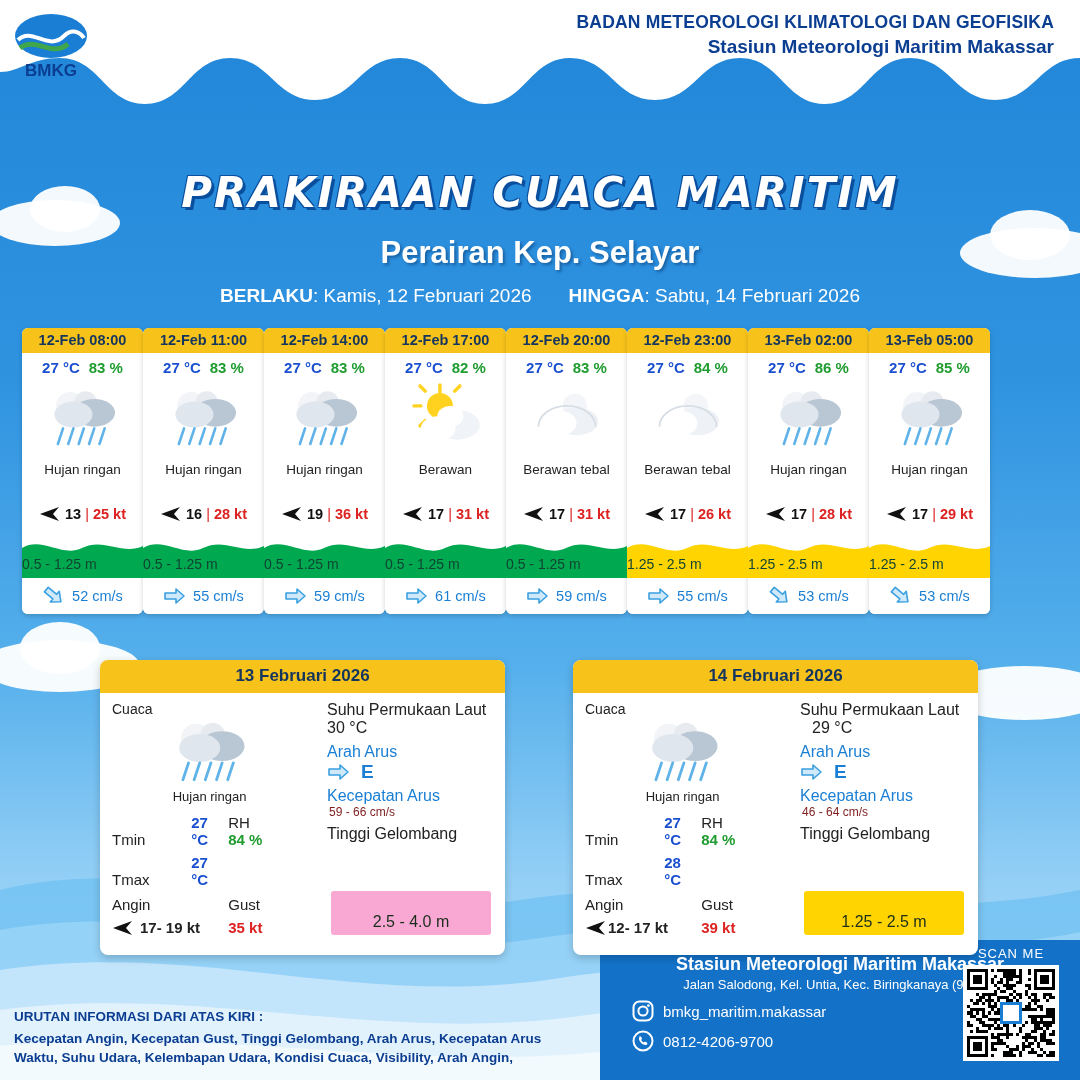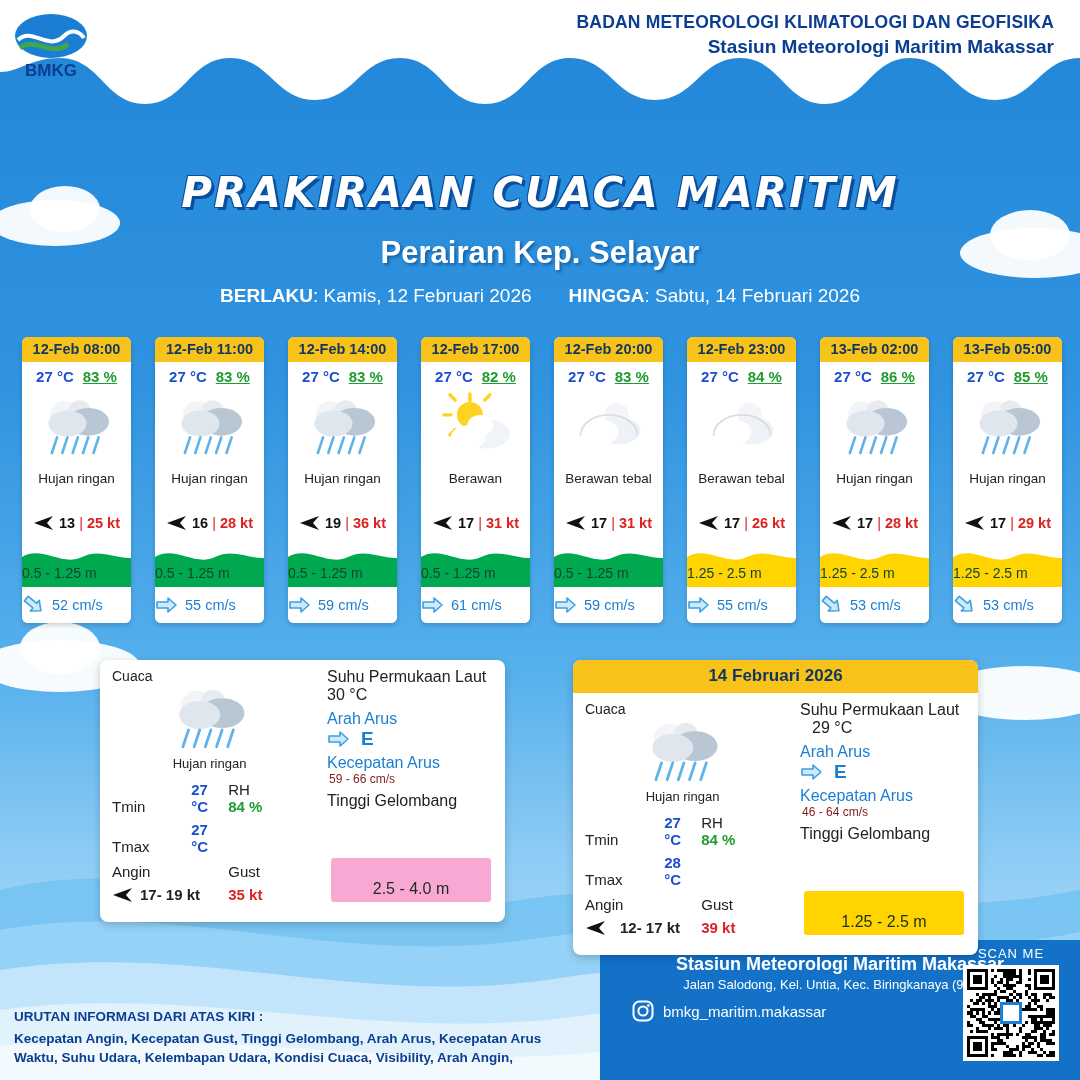--- a/index.html
+++ b/index.html
@@ -32,43 +32,43 @@
     font-size:31px; font-weight:bold; color:#ffffff;
     text-shadow:2px 2px 3px rgba(0,40,90,.45);
   }
   .valid-row {
     position:absolute; top:285px; left:0; width:1080px; text-align:center; color:#ffffff;
     font-size:19px;
   }
   .valid-row b { font-weight:bold; }
 
   
-  .cards { position:absolute; top:337px; left:22px; width:1040px; display:flex; gap:24px; }
+  .cards { position:absolute; top:328px; left:22px; width:1040px; display:flex; gap:0; }
   .card {
     width:121px; background:#ffffff; border-radius:6px; overflow:hidden;
     box-shadow:0 2px 5px rgba(0,0,0,.18);
     display:flex; flex-direction:column;
   }
   .card-head {
     background:#f7c31a; color:#14355e; font-weight:bold; font-size:14.5px;
     text-align:center; padding:4px 0 5px;
   }
   .card-tr { display:flex; justify-content:center; gap:9px; padding:6px 0 2px; font-size:15px; font-weight:bold; }
   .temp { color:#1a4fd0; }
-  .hum { color:#1f9c2f;text-decoration:underline; }
+  .hum { color:#1f9c2f; }
   .icon-box { height:82px; display:flex; align-items:center; justify-content:center; }
   .cond { text-align:center; font-size:13.5px; color:#222; height:34px; padding-top:2px; }
   .wind-row { display:flex; align-items:center; justify-content:center; gap:4px; font-size:14.5px; padding:12px 0 10px; }
   .wind-row .deg { color:#111; font-weight:bold; }
   .wind-row .sep { color:#d22; }
   .wind-row .kt { color:#d22; font-weight:bold; }
   .wave-band { position:relative; height:46px; }
   .wave-band .fill { position:absolute; inset:0; }
   .wave-band .lbl { position:absolute; left:0; right:0; bottom:6px; font-size:14px; color:#143; font-weight:normal; }
-  .cur-row { display:flex; align-items:center; justify-content:flex-start; gap:6px; height:36px; background:#fff; font-size:14.5px; color:#1a7fd4; }
+  .cur-row { display:flex; align-items:center; justify-content:center; gap:6px; height:36px; background:#fff; font-size:14.5px; color:#1a7fd4; }
 
   
   .daily { position:absolute; top:660px; width:405px; background:#ffffff; border-radius:8px; box-shadow:0 3px 8px rgba(0,0,0,.2); overflow:hidden; }
   .daily.left { left:100px; }
   .daily.right { left:573px; }
   .daily-head { background:#f7c31a; text-align:center; font-weight:bold; font-size:17px; color:#14355e; padding:6px 0 7px; }
   .daily-body { display:flex; padding:8px 12px 10px; gap:6px; height:262px; position:relative; }
   .dcol-left { width:195px; }
   .dcol-right { width:190px; position:relative; }
   .lbl { font-size:14px; color:#222; }
@@ -532,20 +532,21 @@
           <svg width="24" height="20" viewBox="0 0 24 20" style="transform:rotate(40deg)">
      <path d="M2 7 h11 V3 l8 7 l-8 7 v-4 H2 z" fill="#cfe9fb" stroke="#3aa0e0" stroke-width="1.6" stroke-linejoin="round"></path>
           </svg>
         </span>
       <span>53 cm/s</span>
     </div>
     </div>
   </div>
 
 <div class="daily left" id="daily0">
+    <div class="daily-head">13 Februari 2026</div>
     <div class="daily-body">
       <div class="dcol-left">
         <div class="lbl">Cuaca</div>
         <div class="d-icon">
           <svg width="84" height="77.28" viewBox="0 0 90 82">
       <circle cx="30" cy="26" r="16" fill="#f2f4f7"></circle>
       <circle cx="48" cy="22" r="13" fill="#e7ebf0"></circle>
       <ellipse cx="58" cy="34" rx="24" ry="16" fill="#b9c6d4"></ellipse>
       <ellipse cx="34" cy="36" rx="22" ry="15" fill="#dfe6ee"></ellipse>
       <g stroke="#5fb3e8" stroke-width="3" stroke-linecap="round">
@@ -656,21 +657,21 @@
               <span class="k">RH</span>
             </div>
             <div class="kv" style="margin-top:0">
               <span class="v green">84 %</span>
             </div>
           </div>
         </div>
         <div class="mini-grid" style="margin-top:8px">
           <div class="c1">
             <div class="dark">Angin</div>
-            <div class="kv" style="align-items:center;gap:13px;">
+            <div class="kv" style="align-items:center;gap:1px;">
               <span>
                 <svg width="22" height="16" viewBox="0 0 22 16">
      <path d="M1 8 L20 1 L14 8 L20 15 Z" fill="#111"></path>
                 </svg>
               </span>
               <span class="dark" style="font-weight:bold">12- 17 kt</span>
             </div>
           </div>
           <div class="c2">
             <div class="dark">Gust</div>
@@ -707,20 +708,29 @@
   <div class="f-addr">Jalan Salodong, Kel. Untia, Kec. Biringkanaya (90241)</div>
   <div class="f-line">
     <span>
       <svg width="22" height="22" viewBox="0 0 22 22">
           <rect x="1.5" y="1.5" width="19" height="19" rx="6" fill="none" stroke="#fff" stroke-width="2"></rect>
           <circle cx="11" cy="11" r="4.6" fill="none" stroke="#fff" stroke-width="2"></circle>
           <circle cx="16.4" cy="5.6" r="1.4" fill="#fff"></circle>
         </svg>
     </span>
     <span>bmkg_maritim.makassar</span>
+  </div>
+  <div class="f-line">
+    <span>
+      <svg width="22" height="22" viewBox="0 0 22 22">
+          <circle cx="11" cy="11" r="9.5" fill="none" stroke="#fff" stroke-width="2"></circle>
+          <path d="M7.2 6.6c.6-.6 1.4-.4 1.8.2l.8 1.3c.3.5.2 1-.2 1.3l-.5.4c.5 1.2 1.5 2.2 2.7 2.7l.4-.5c.3-.4.9-.5 1.3-.2l1.3.8c.6.4.8 1.2.2 1.8-.9.9-2.2.8-3.4.2-1.7-.8-3.4-2.5-4.2-4.2-.6-1.2-.7-2.5.2-3.4z" fill="#fff"></path>
+        </svg>
+    </span>
+    <span>0812-4206-9700</span>
   </div>
 </div>
 
 <div class="scan">
   <div class="t">SCAN ME</div>
   <div class="qr">
     <svg viewBox="0 0 29 29" width="88" height="88" shape-rendering="crispEdges" id="qrsvg">
         <rect x="8" y="0" width="1" height="1" fill="#000"></rect>
         <rect x="10" y="0" width="1" height="1" fill="#000"></rect>
         <rect x="11" y="0" width="1" height="1" fill="#000"></rect>

